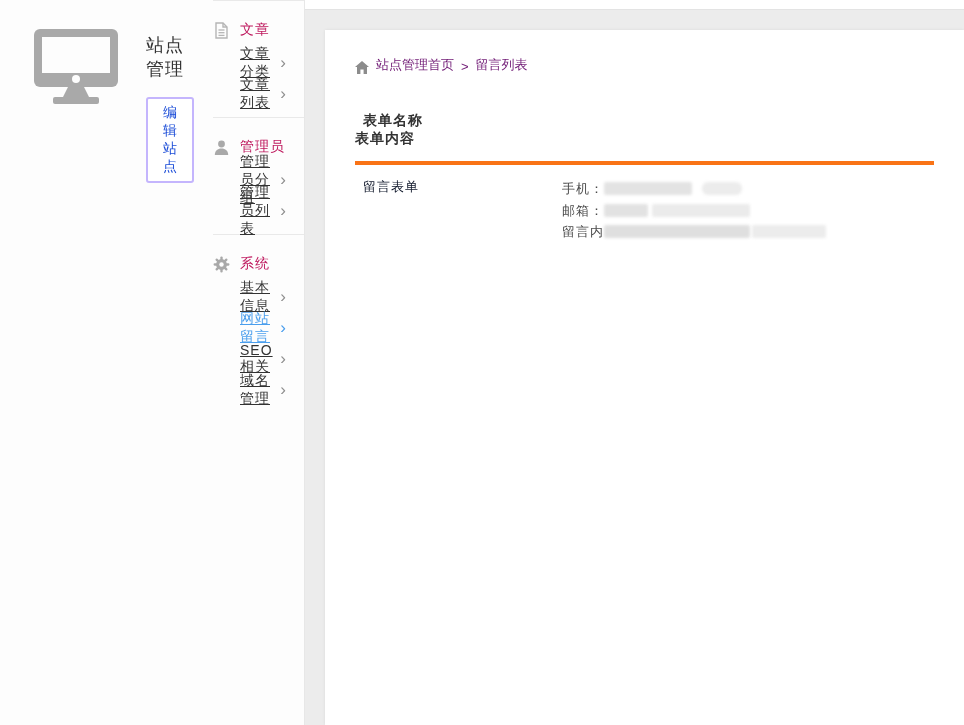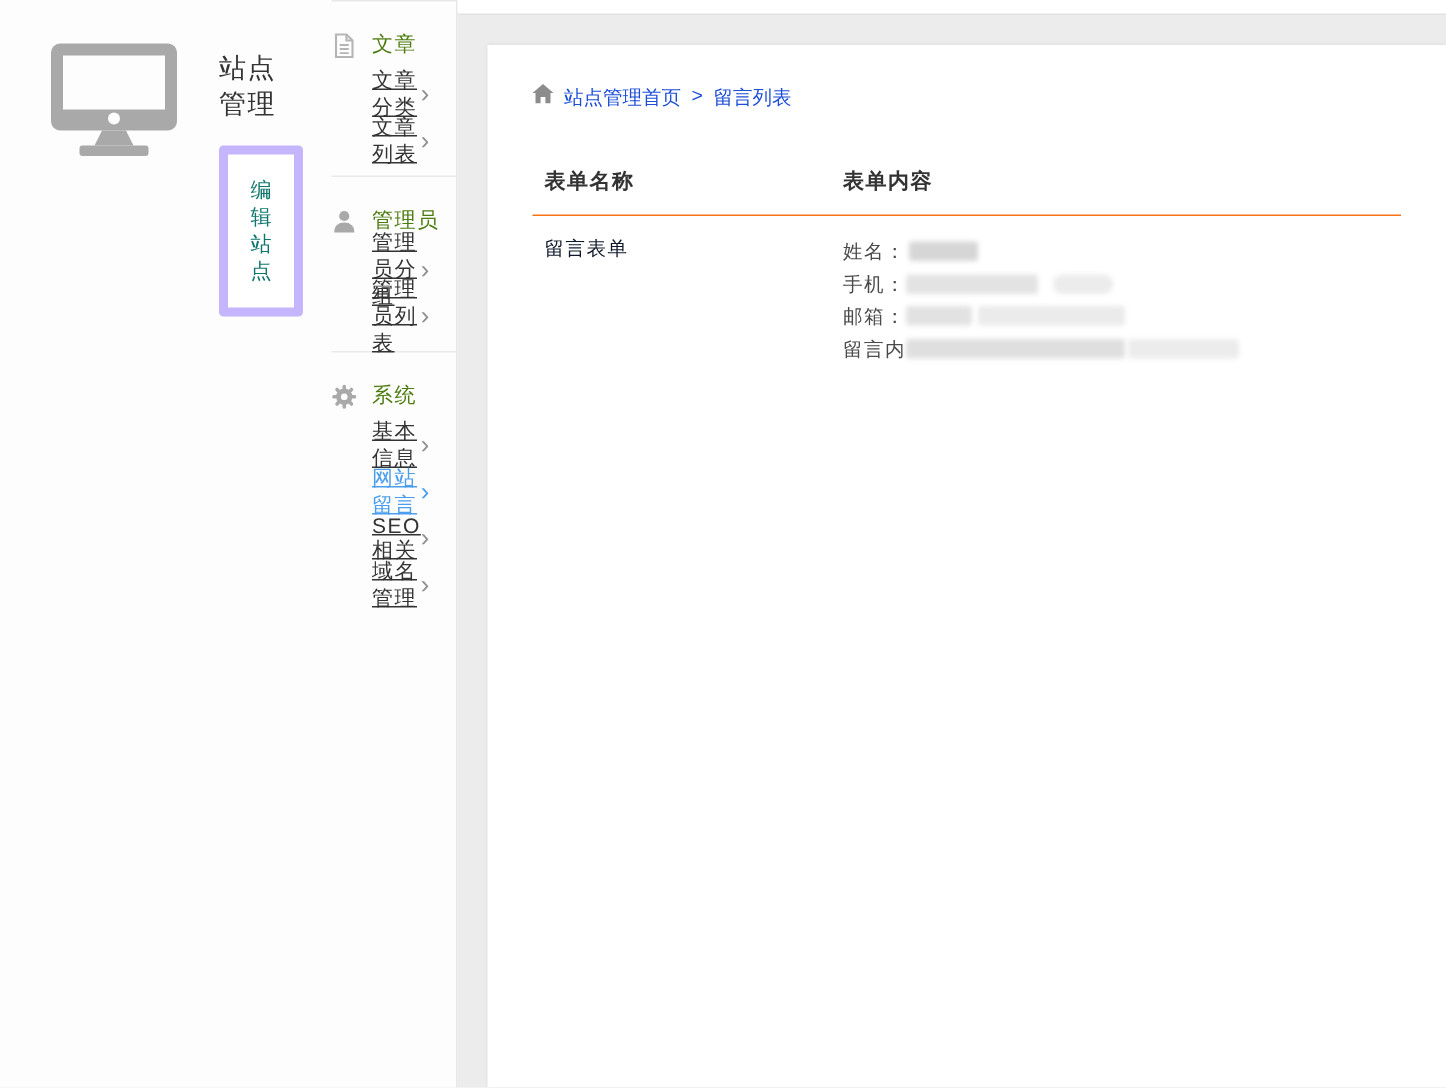--- a/index.html
+++ b/index.html
@@ -9,49 +9,49 @@
 
   
   .sidebar { width:305px; flex:0 0 305px; background:#fdfdfd;
     border-right:1px solid #e7e7e7; display:flex; flex-direction:row; }
   .side-topbar { height:10px; background:#55a9ef; }
   .side-header { display:flex; padding:27px 0 24px 30px; align-items:flex-start; }
   .monitor-wrap { width:92px; }
   .side-header-text { margin-left:24px; padding-top:6px; }
   .site-title { font-size:18px; color:#333; letter-spacing:1px; }
   .edit-site-btn { margin-top:16px; display:inline-block; background:#fff;
-    border:6px solid #c4b5fd; color:#0f766e; font-size:14px;
-    padding:15px 15px; border-radius:3px; cursor:pointer;
+    border:2px solid #c4b5fd; color:#1d4ed8; font-size:14px;
+    padding:5px 15px; border-radius:3px; cursor:pointer;
     font-family:"Liberation Sans","DejaVu Sans",sans-serif; }
 
   .side-menu { width:250px; margin-left:19px; }
   .side-section { padding:14px 0 8px 0; border-top:1px solid #e9e9e9; }
   .section-head { display:flex; align-items:center; padding:6px 0 8px 0; }
   .section-head .sec-icon { width:17px; height:17px; display:inline-flex; }
-  .section-head .sec-label { margin-left:10px; font-size:14px; color:#4d7c0f; letter-spacing:1px; }
+  .section-head .sec-label { margin-left:10px; font-size:14px; color:#be185d; letter-spacing:1px; }
   .menu-item { display:flex; align-items:center; justify-content:space-between;
     height:31px; padding-left:27px; padding-right:18px; cursor:pointer; }
   .menu-item .item-label { font-size:14px; color:#333; letter-spacing:1px;text-decoration:underline; }
   .menu-item .chev { font-size:17px; color:#8f8f8f; line-height:1; }
   .menu-item.active .item-label { color:#4a9eed; }
   .menu-item.active .chev { color:#4a9eed; }
 
   
   .main { flex:1; display:flex; flex-direction:column; background:#ececec; }
   .main-topstrip { height:10px; background:#ffffff; border-bottom:1px solid #e3e3e3; }
   .card-zone { flex:1; padding:20px 0 0 20px; }
   .card { background:#fff; width:100%; height:100%;
     box-shadow:0 0 3px rgba(0,0,0,0.08); padding:26px 30px 0 30px; }
 
-  .breadcrumb { display:flex; align-items:flex-start; font-size:13px; color:#1d4ed8; }
+  .breadcrumb { display:flex; align-items:flex-end; font-size:13px; color:#701a75; }
   .breadcrumb .home-ic { width:14px; height:13px; margin-right:7px; display:inline-flex; }
   .breadcrumb .bc-sep { margin:0 7px; }
 
   .msg-table { margin-top:38px; width:100%; }
-  .t-headrow { display:flex; border-bottom:1px solid #f97316; padding-bottom:13px; }
+  .t-headrow { display:flex; border-bottom:4px solid #f97316; padding-bottom:13px;flex-direction:column; }
   .t-h { font-size:14px; font-weight:bold; color:#333; letter-spacing:1px; }
   .t-h.c1 { width:207px; padding-left:8px; }
   .t-row { display:flex; padding-top:13px; }
   .t-c1 { width:207px; padding-left:8px; font-size:13px; color:#0f172a; letter-spacing:1px; }
   .t-c2 { flex:1; }
   .msg-line { font-size:13px; color:#4a4a4a; line-height:21.5px; letter-spacing:1px;
     white-space:nowrap; }
   .patch { display:inline-block; height:13px; border-radius:2px;
     filter:blur(1.6px); vertical-align:-2px; }
   .l1 .p1 { width:46px; background:#d6d6d6; margin-left:2px; }
@@ -188,23 +188,20 @@
 
       <div class="msg-table">
         <div class="t-headrow">
           <div class="t-h c1">表单名称</div>
           <div class="t-h c2">表单内容</div>
         </div>
 
         <div class="t-row">
           <div class="t-c1">留言表单</div>
           <div class="t-c2">
-            <div class="msg-line l1">
-              <span>姓名：</span><span class="patch p1"></span>
-            </div>
             <div class="msg-line l2">
               <span>手机：</span><span class="patch p1"></span><span class="patch p2"></span>
             </div>
             <div class="msg-line l3">
               <span>邮箱：</span><span class="patch p1"></span><span class="patch p2"></span>
             </div>
             <div class="msg-line l5">
               <span>留言内</span><span class="patch p1"></span><span class="patch p2"></span>
             </div>
           </div>

